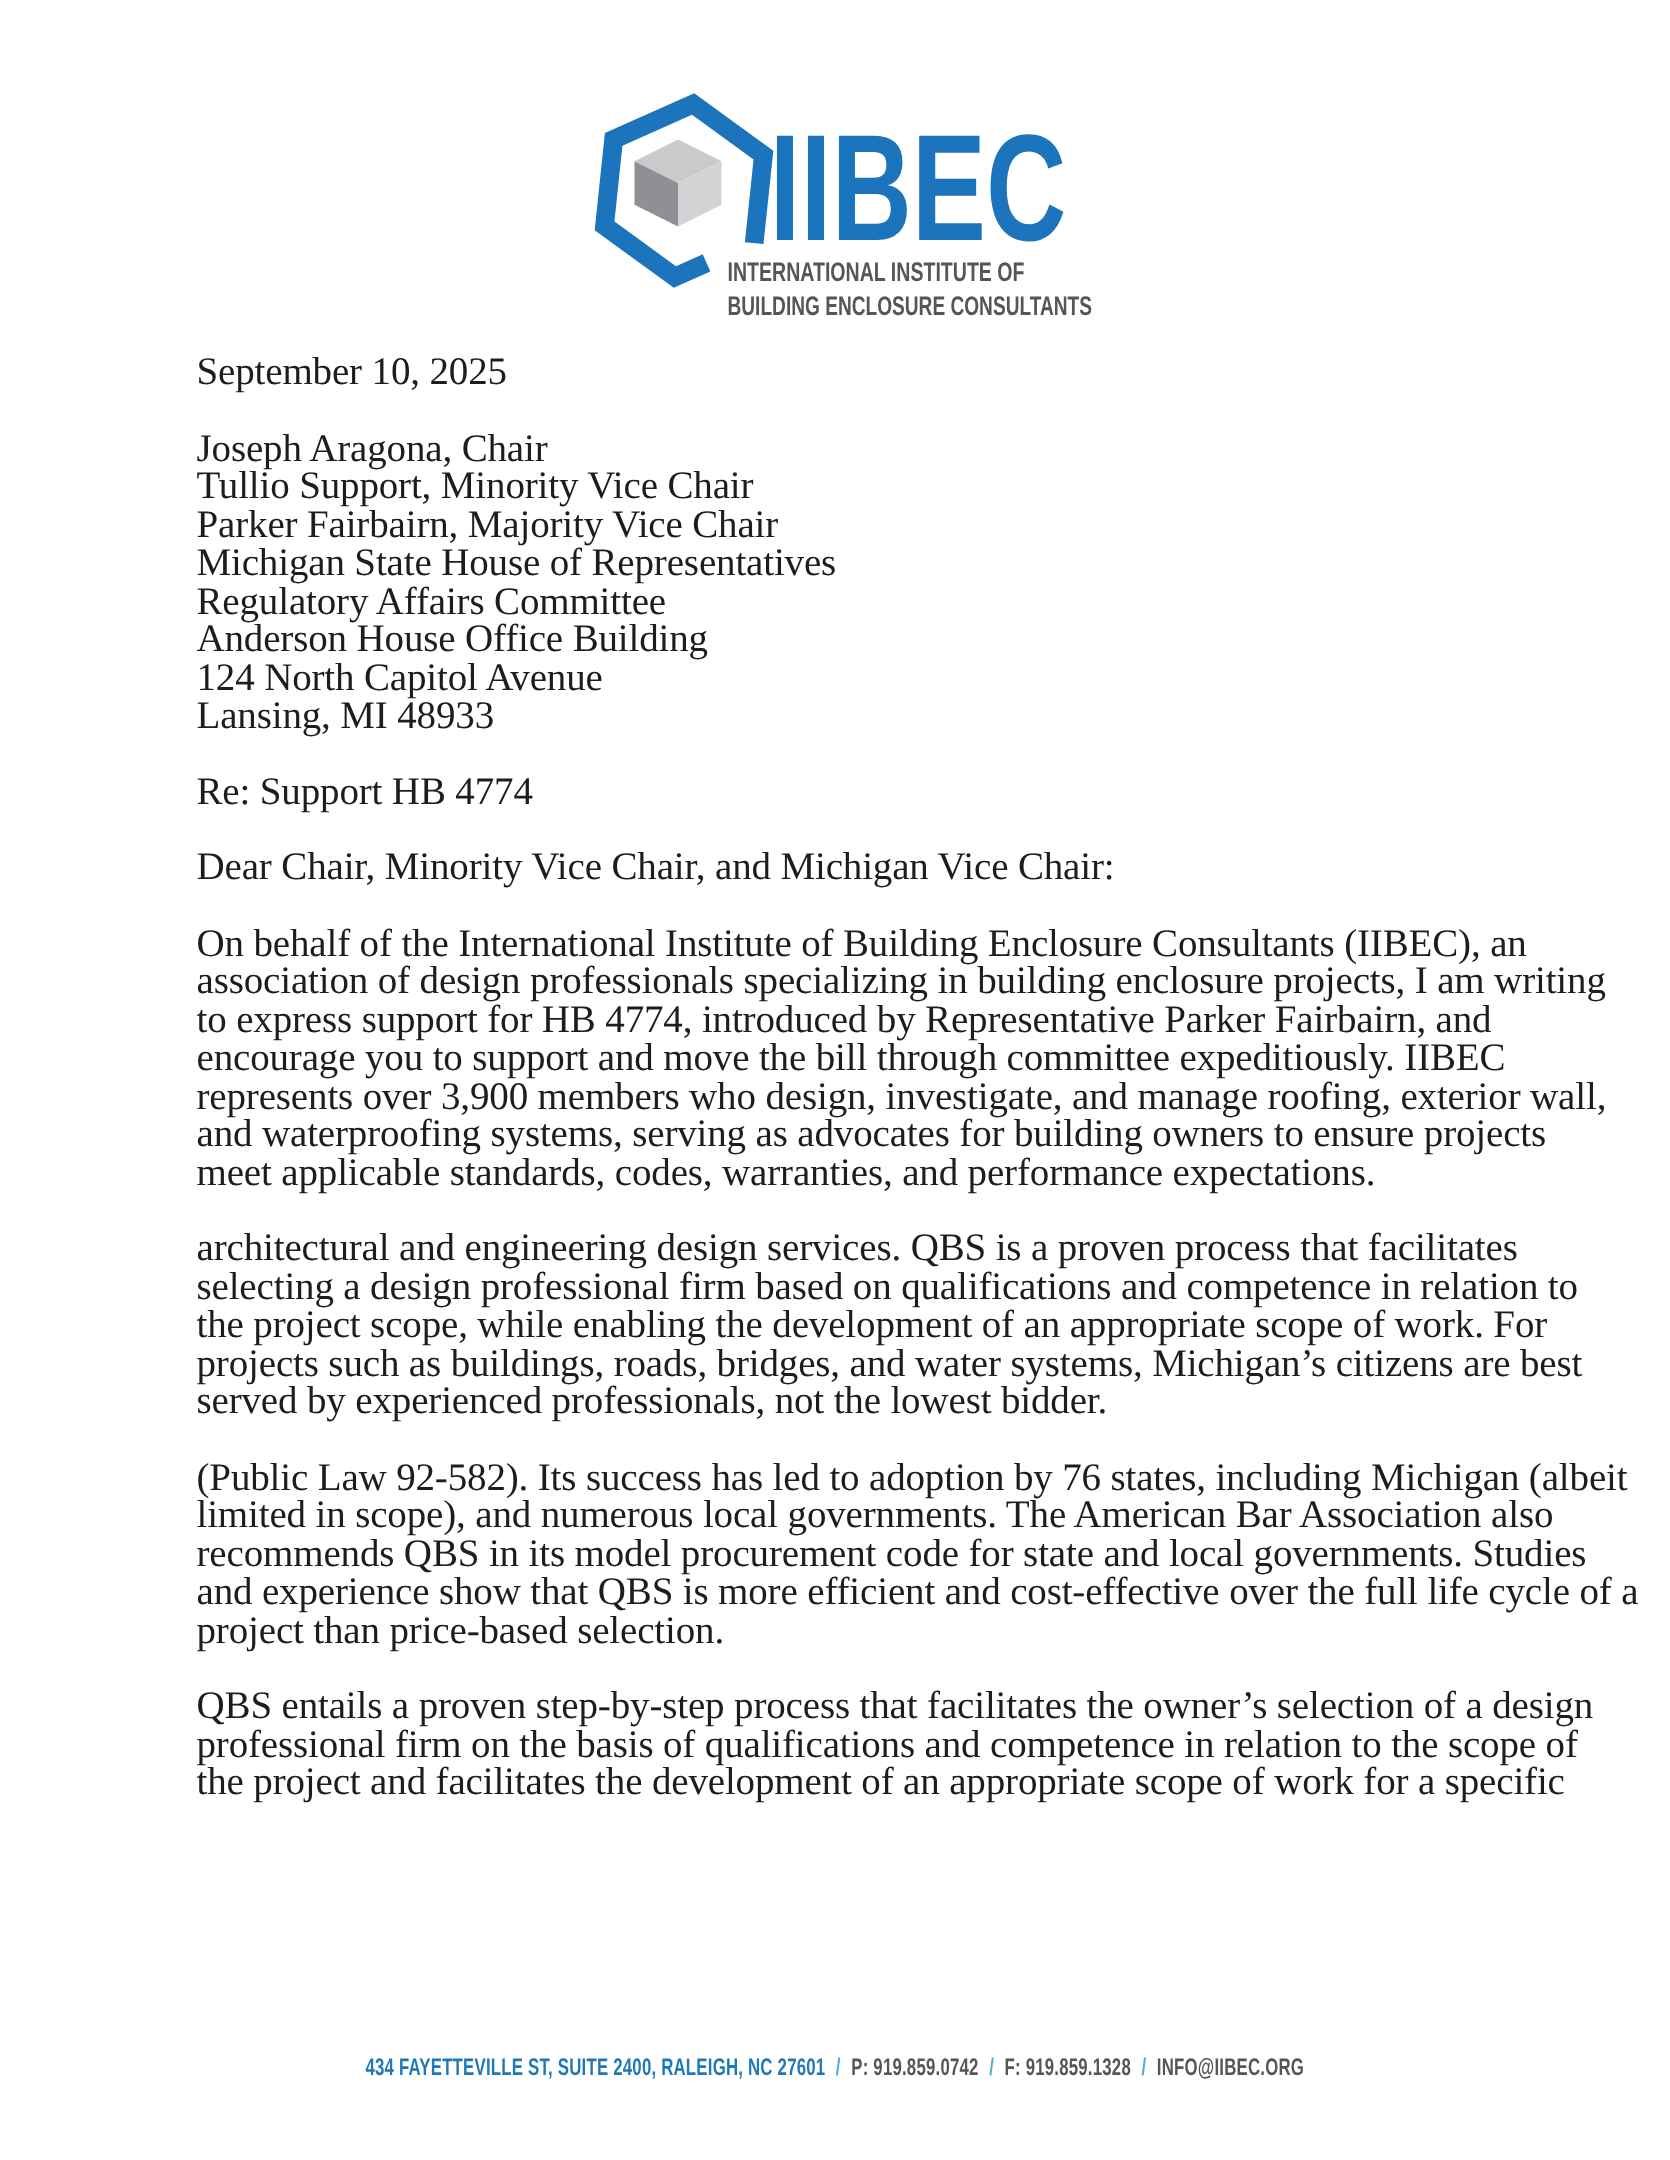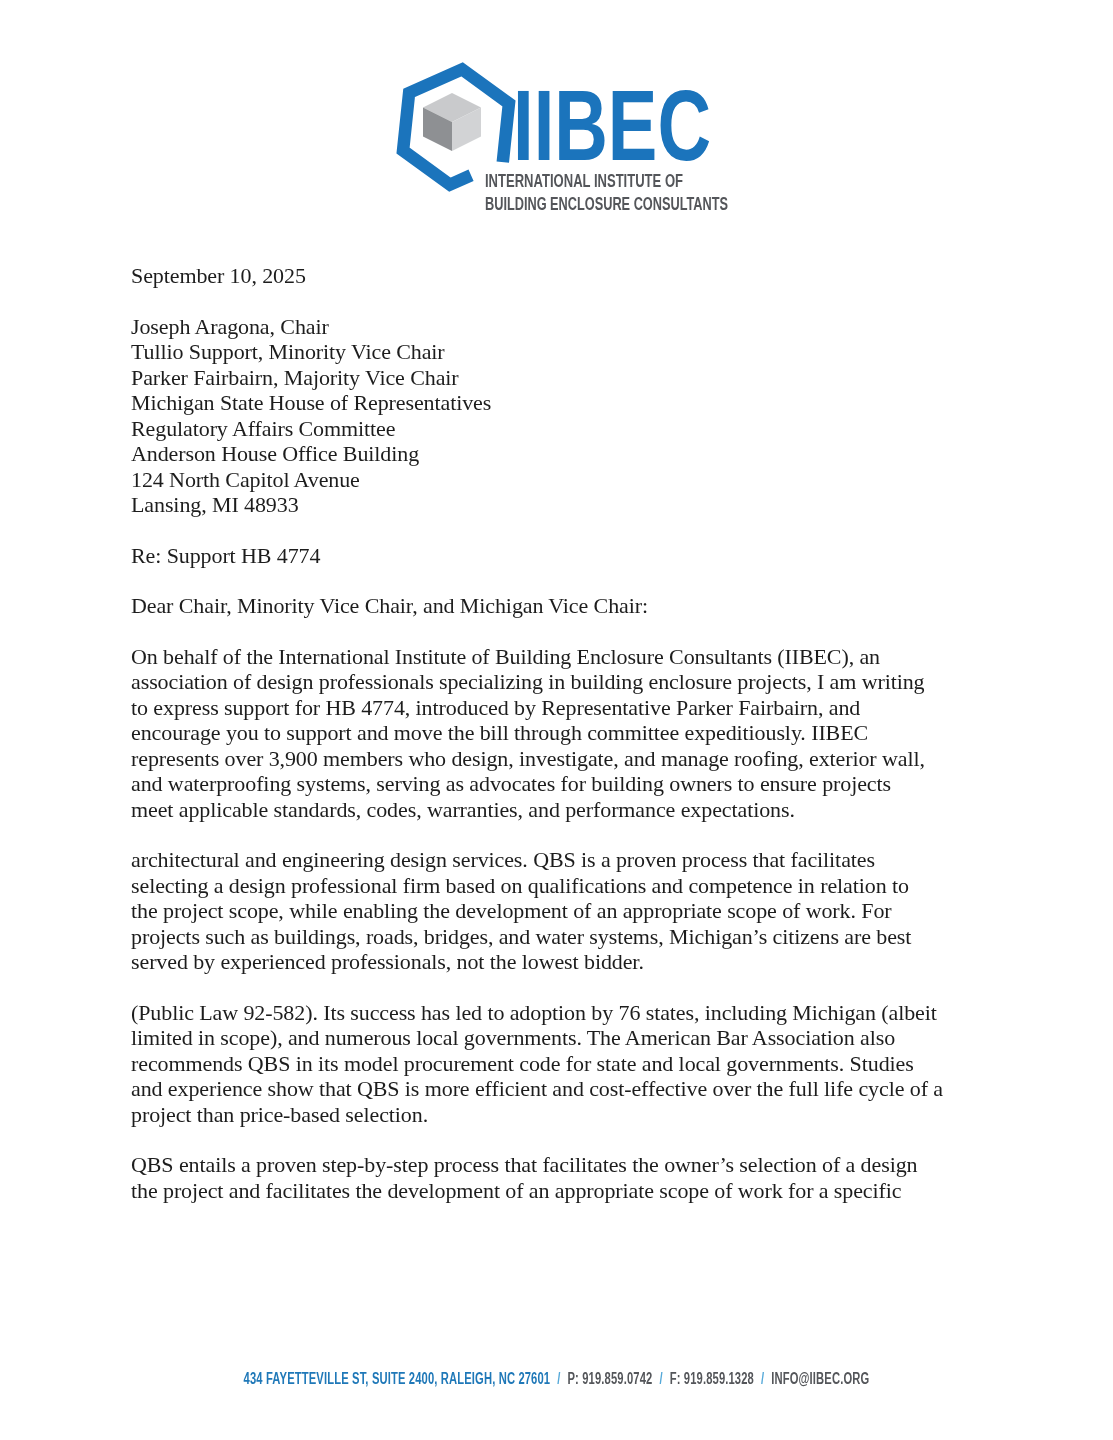--- a/index.html
+++ b/index.html
@@ -30,25 +30,24 @@
   .wordmark { fill: #1b74bc; }
   .tagline  { fill: #54565a; }
 
   
   .letter {
     position: absolute;
     left: 131px;
     top: 235px;
     width: 900px;
     font-family: "Liberation Serif", serif;
-    font-size: 22px;
+    font-size: 26px;
     line-height: 25.5px;
     letter-spacing: -0.1px;
     color: #1d1d1d;
-    margin-top: 28px;
   }
   .block { margin: 0 0 25px 0; }
   .tline { display: block; white-space: pre; }
 
   
   .footer {
     position: absolute;
     left: 0;
     top: 1370px;
     width: 100%;
@@ -125,20 +124,21 @@
     <div class="block">
         <span class="tline">(Public Law 92-582). Its success has led to adoption by 76 states, including Michigan (albeit</span>
         <span class="tline">limited in scope), and numerous local governments. The American Bar Association also</span>
         <span class="tline">recommends QBS in its model procurement code for state and local governments. Studies</span>
         <span class="tline">and experience show that QBS is more efficient and cost-effective over the full life cycle of a</span>
         <span class="tline">project than price-based selection.</span>
       </div>
 
     <div class="block">
         <span class="tline">QBS entails a proven step-by-step process that facilitates the owner’s selection of a design</span>
+        <span class="tline">professional firm on the basis of qualifications and competence in relation to the scope of</span>
         <span class="tline">the project and facilitates the development of an appropriate scope of work for a specific</span>
       </div>
   </div>
 
   <div class="footer">
     <span class="f-addr">434 FAYETTEVILLE ST, SUITE 2400, RALEIGH, NC 27601</span>
     <span class="f-sep">/</span>
     <span class="f-dark">P: 919.859.0742</span>
     <span class="f-sep">/</span>
     <span class="f-dark">F: 919.859.1328</span>

